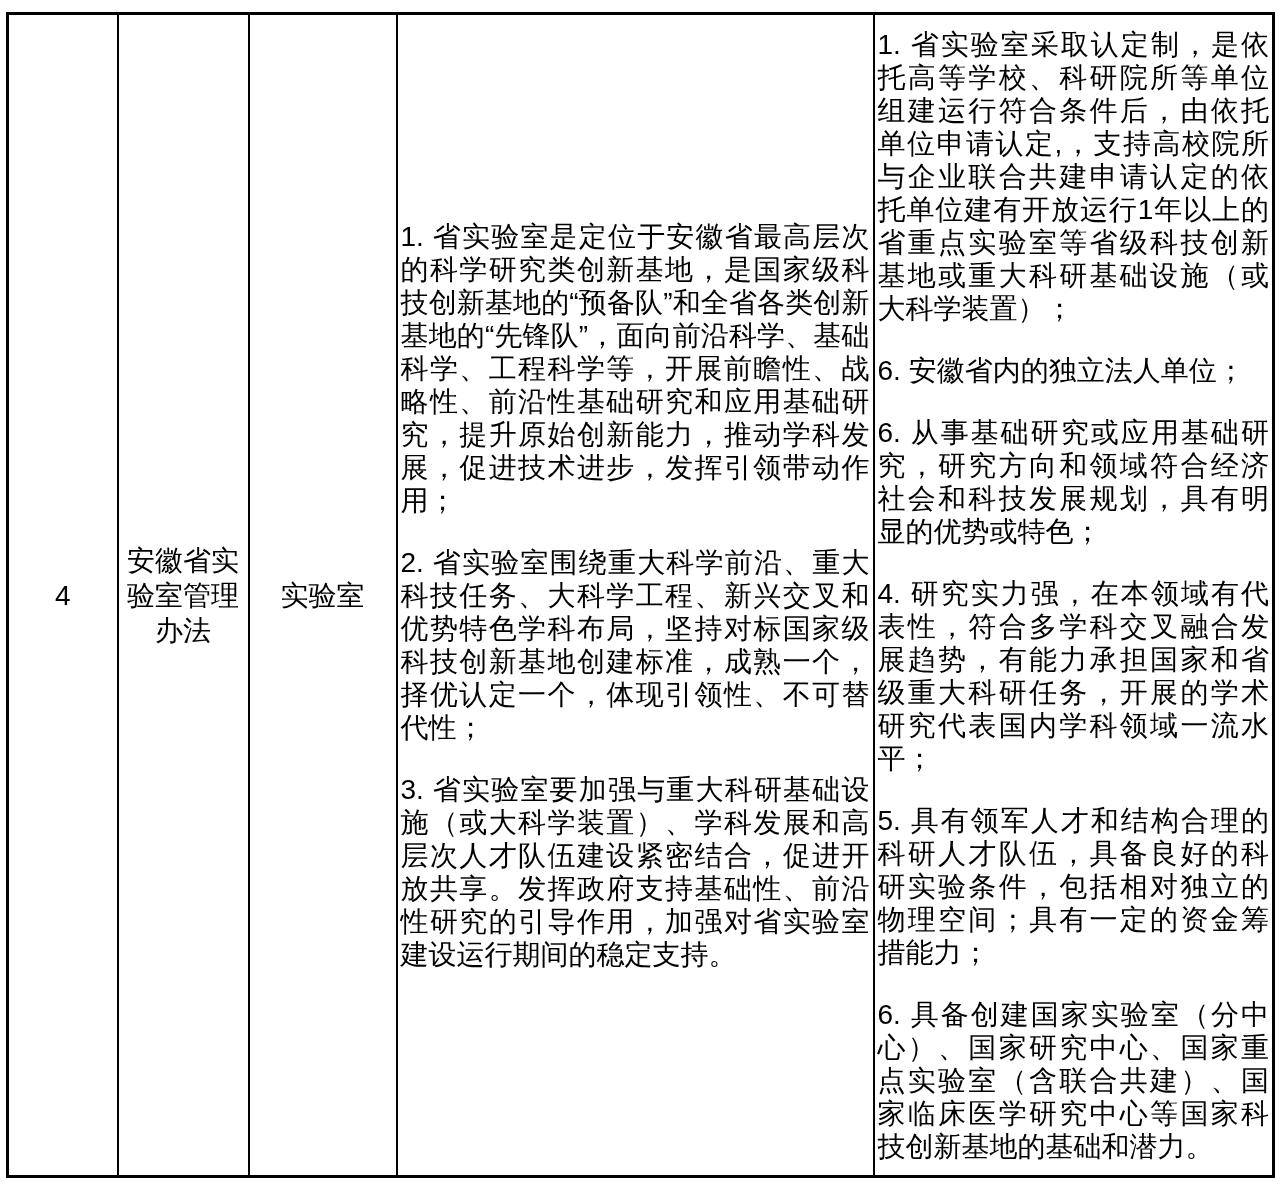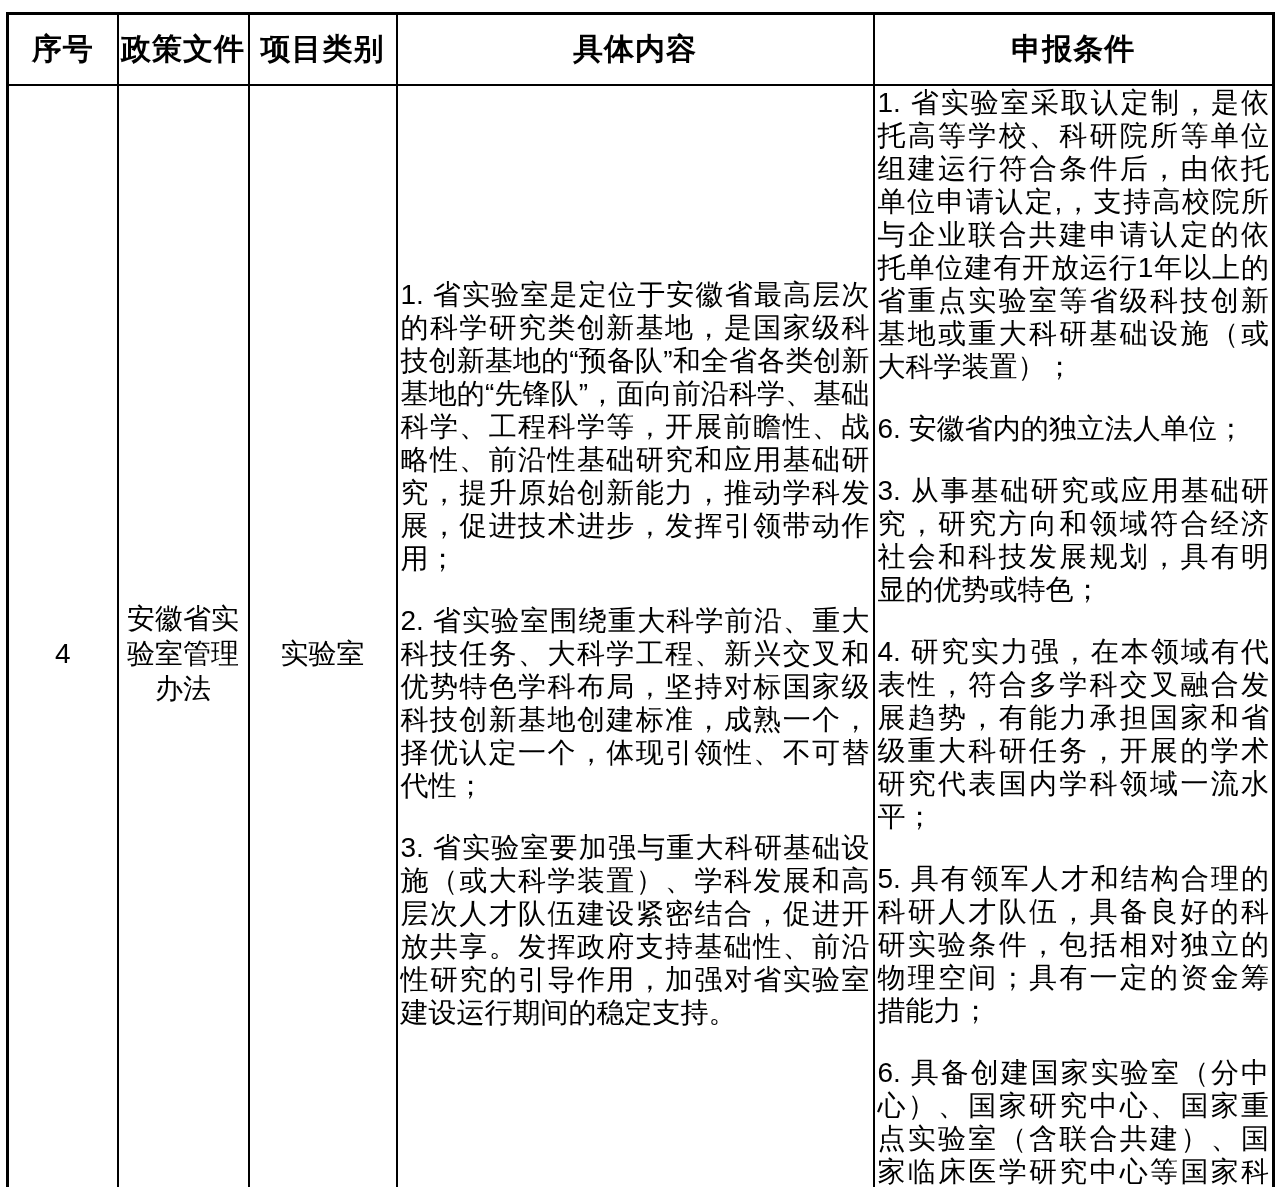--- a/index.html
+++ b/index.html
@@ -73,40 +73,33 @@
 <div class="page">
   <table class="policy-table">
     <colgroup>
       <col style="width:110px">
       <col style="width:131px">
       <col style="width:148px">
       <col style="width:477px">
       <col style="width:400px">
     </colgroup>
     <tbody>
-      <tr class="header-row">
-        <th>序号</th>
-        <th>政策文件</th>
-        <th>项目类别</th>
-        <th>具体内容</th>
-        <th>申报条件</th>
-      </tr>
       <tr>
         <td class="center-cell">4</td>
         <td class="center-cell">安徽省实验室管理办法</td>
         <td class="center-cell">实验室</td>
         <td class="text-cell">
           <p>1. 省实验室是定位于安徽省最高层次的科学研究类创新基地，是国家级科技创新基地的“预备队”和全省各类创新基地的“先锋队”，面向前沿科学、基础科学、工程科学等，开展前瞻性、战略性、前沿性基础研究和应用基础研究，提升原始创新能力，推动学科发展，促进技术进步，发挥引领带动作用；</p>
           <p>2. 省实验室围绕重大科学前沿、重大科技任务、大科学工程、新兴交叉和优势特色学科布局，坚持对标国家级科技创新基地创建标准，成熟一个，择优认定一个，体现引领性、不可替代性；</p>
           <p>3. 省实验室要加强与重大科研基础设施（或大科学装置）、学科发展和高层次人才队伍建设紧密结合，促进开放共享。发挥政府支持基础性、前沿性研究的引导作用，加强对省实验室建设运行期间的稳定支持。</p>
         </td>
         <td class="text-cell">
           <p>1. 省实验室采取认定制，是依托高等学校、科研院所等单位组建运行符合条件后，由依托单位申请认定,，支持高校院所与企业联合共建申请认定的依托单位建有开放运行1年以上的省重点实验室等省级科技创新基地或重大科研基础设施（或大科学装置）；</p>
           <p>6. 安徽省内的独立法人单位；</p>
-          <p>3. 从事基础研究或应用基础研究，研究方向和领域符合经济社会和科技发展规划，具有明显的优势或特色；</p>
+          <p>6. 从事基础研究或应用基础研究，研究方向和领域符合经济社会和科技发展规划，具有明显的优势或特色；</p>
           <p>4. 研究实力强，在本领域有代表性，符合多学科交叉融合发展趋势，有能力承担国家和省级重大科研任务，开展的学术研究代表国内学科领域一流水平；</p>
           <p>5. 具有领军人才和结构合理的科研人才队伍，具备良好的科研实验条件，包括相对独立的物理空间；具有一定的资金筹措能力；</p>
           <p>6. 具备创建国家实验室（分中心）、国家研究中心、国家重点实验室（含联合共建）、国家临床医学研究中心等国家科技创新基地的基础和潜力。</p>
         </td>
       </tr>
     </tbody>
   </table>
 </div>
 
 </body></html>

